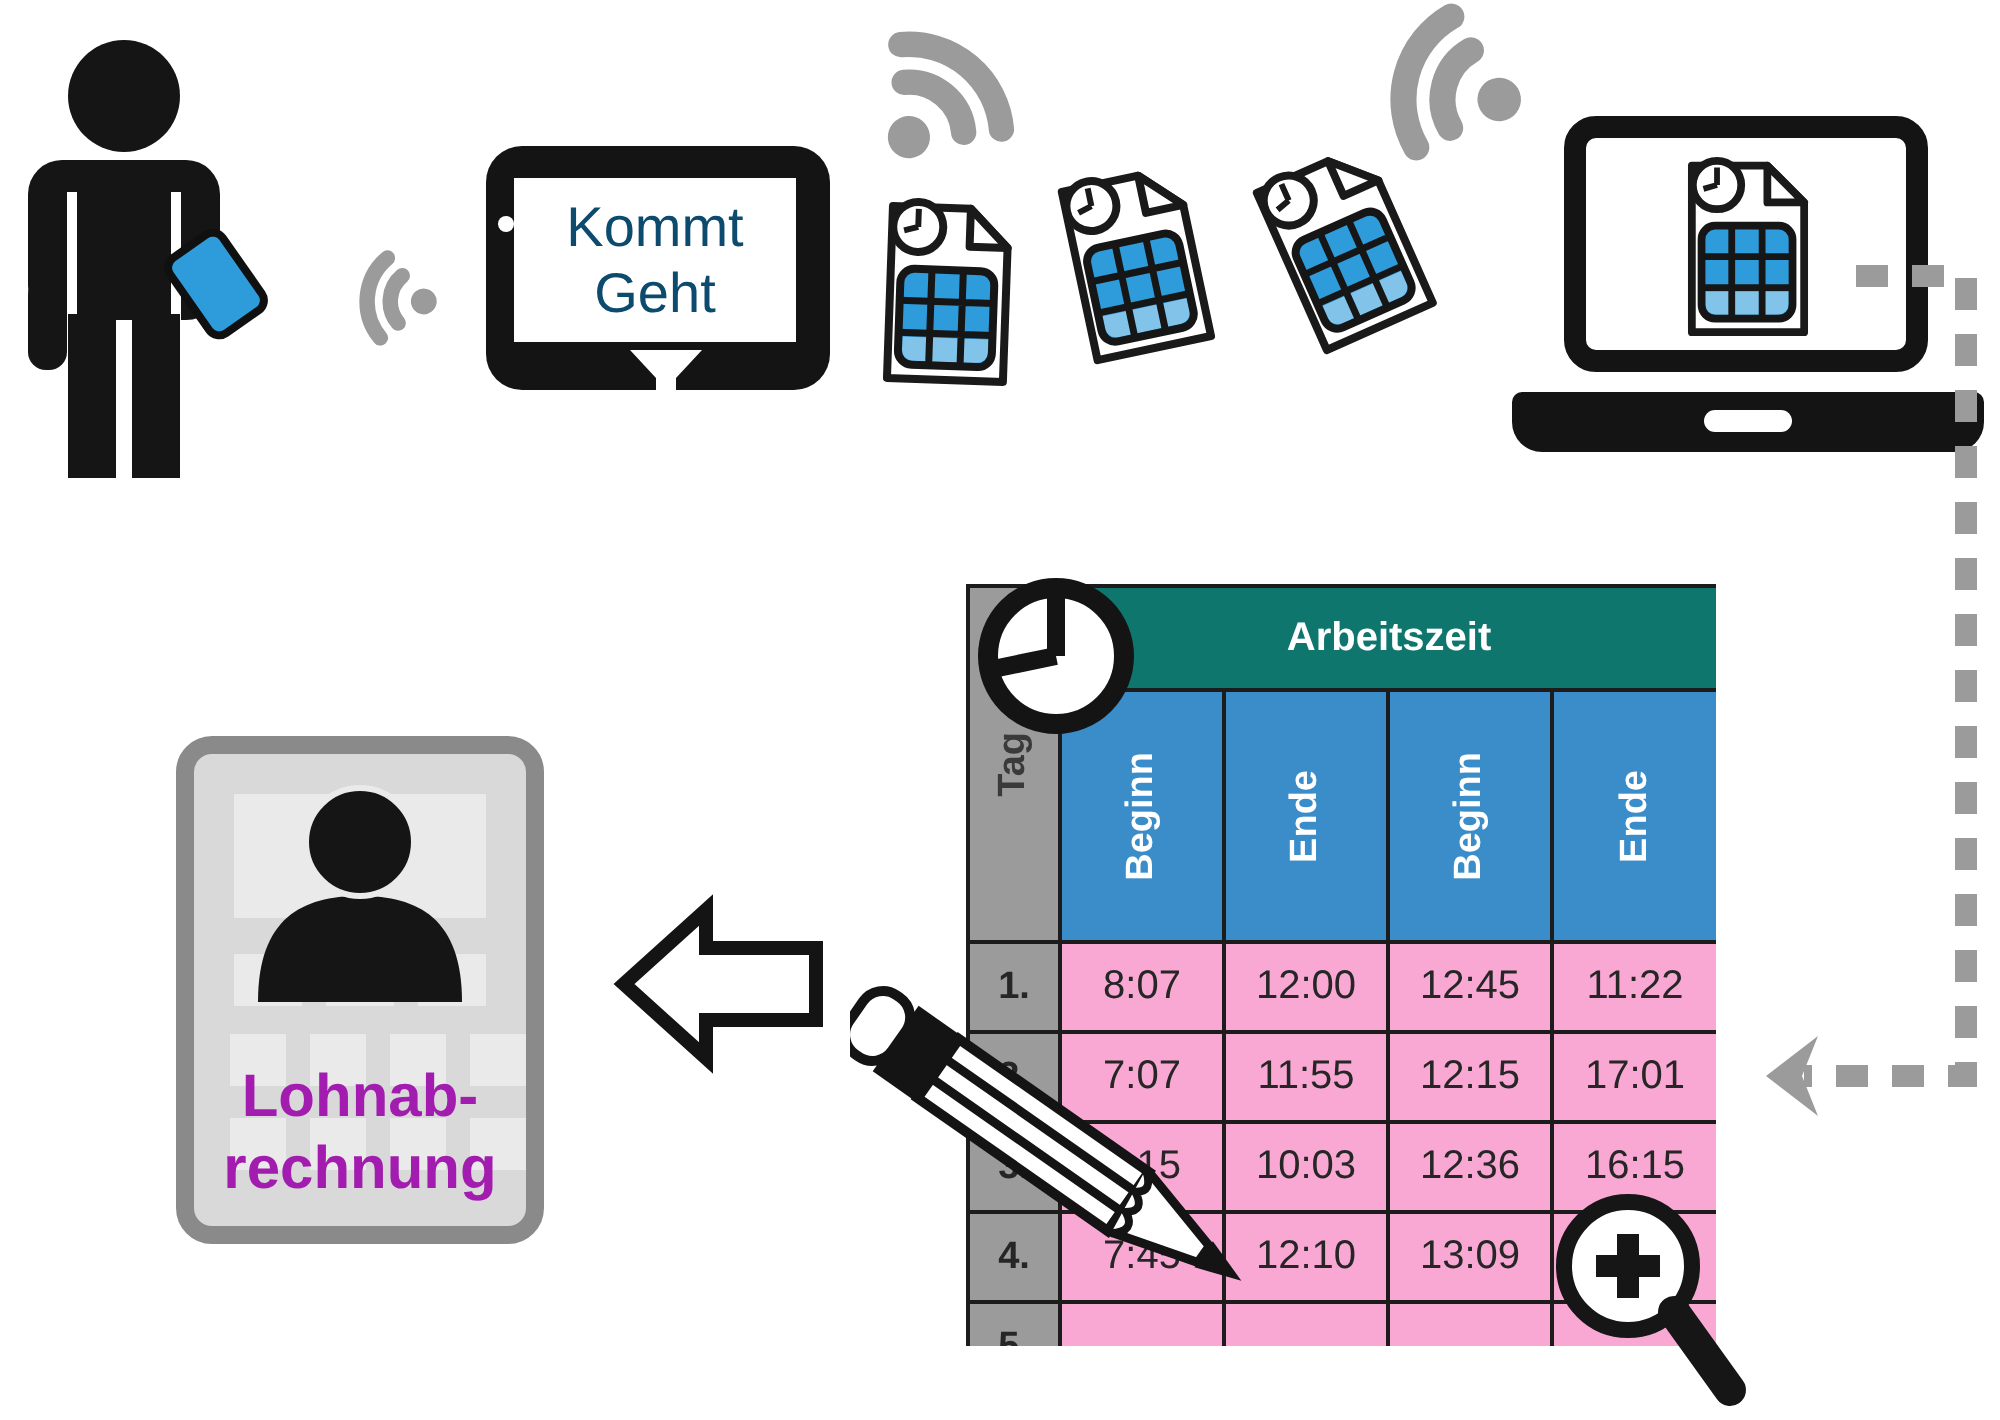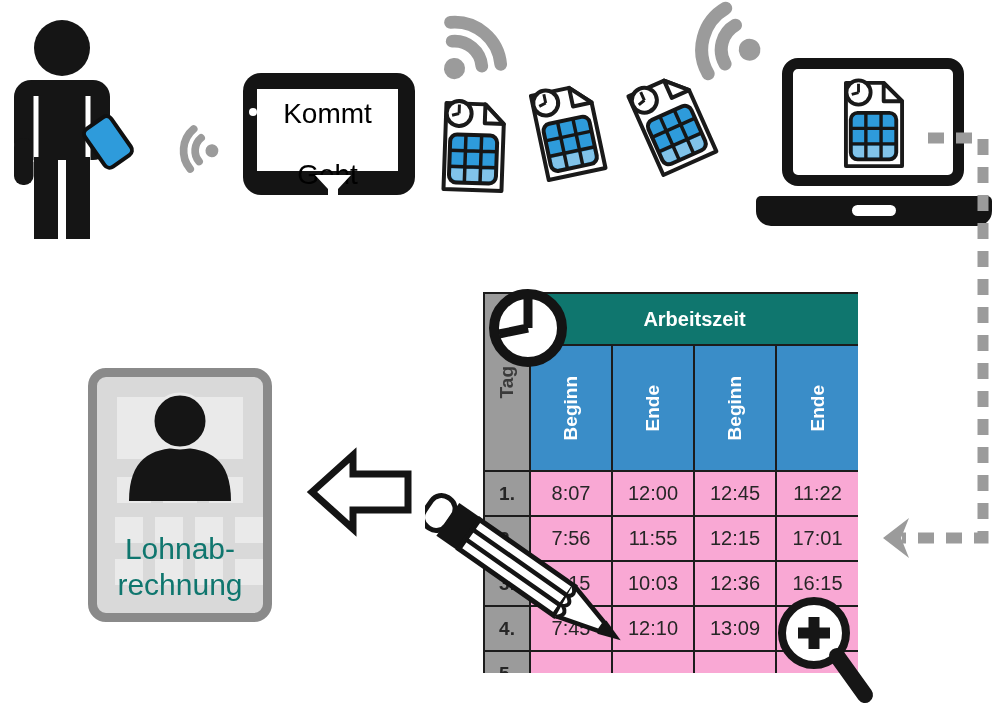--- a/index.html
+++ b/index.html
@@ -4,21 +4,21 @@
 <style>
   html,body{margin:0;padding:0;background:#fff;}
   #canvas{position:relative;width:1000px;height:710px;background:#fff;overflow:hidden;
           font-family:"Liberation Sans",sans-serif;}
   .abs{position:absolute;}
 
   
   #tablet{left:243px;top:73px;width:172px;height:122px;background:#141414;border-radius:18px;}
   #tablet-screen{left:14px;top:16px;width:141px;height:82px;background:#fff;display:flex;
                  flex-direction:column;align-items:center;justify-content:center;}
-  .tablet-line{font-size:28px;color:#000000;line-height:33px;margin-top:28px;}
+  .tablet-line{font-size:28px;color:#0c4a6e;line-height:33px;}
   #tablet-cam{left:6px;top:35px;width:8px;height:8px;border-radius:50%;background:#fff;}
 
   
   #laptop-screen{left:782px;top:58px;width:182px;height:128px;background:#fff;
                  border:11px solid #141414;border-radius:16px;box-sizing:border-box;}
   #laptop-base{left:756px;top:196px;width:236px;height:30px;background:#141414;
                border-radius:5px 5px 15px 15px;}
   #laptop-pill{left:96px;top:9px;width:44px;height:11px;background:#fff;border-radius:6px;}
 
   
@@ -32,22 +32,22 @@
   .vtext{writing-mode:vertical-rl;transform:rotate(180deg);font-size:19px;}
   .vtext.white{color:#fff;font-weight:bold;}
   .vtext.dark{color:#3a3a3a;font-weight:bold;}
   .daynum{color:#262626;font-weight:bold;font-size:19px;text-align:center;height:43px;}
   .time{font-size:20px;color:#262626;text-align:center;height:43px;background:#f9a8d4;}
 
   
   #card{left:88px;top:368px;width:184px;height:254px;background:#d9d9d9;
         border:9px solid #8a8a8a;border-radius:18px;box-sizing:border-box;}
   .blk{position:absolute;background:#eaeaea;}
-  #card-label{left:0;right:0;bottom:10px;text-align:center;font-weight:normal;
-              font-size:30px;line-height:36px;color:#0f766e;}
+  #card-label{left:0;right:0;bottom:10px;text-align:center;font-weight:bold;
+              font-size:30px;line-height:36px;color:#a21caf;}
 
   svg{display:block;}
 </style>
 </head>
 <body>
 
 <div id="canvas">
 
   <svg width="0" height="0" style="position:absolute">
     <defs>
@@ -168,21 +168,21 @@
       </tr>
       <tr>
         <td class="daycol daynum">1.</td>
         <td class="time">8:07</td>
         <td class="time">12:00</td>
         <td class="time">12:45</td>
         <td class="time">11:22</td>
       </tr>
       <tr>
         <td class="daycol daynum">2.</td>
-        <td class="time">7:56</td>
+        <td class="time">7:07</td>
         <td class="time">11:55</td>
         <td class="time">12:15</td>
         <td class="time">17:01</td>
       </tr>
       <tr>
         <td class="daycol daynum">3.</td>
         <td class="time">7:15</td>
         <td class="time">10:03</td>
         <td class="time">12:36</td>
         <td class="time">16:15</td>

